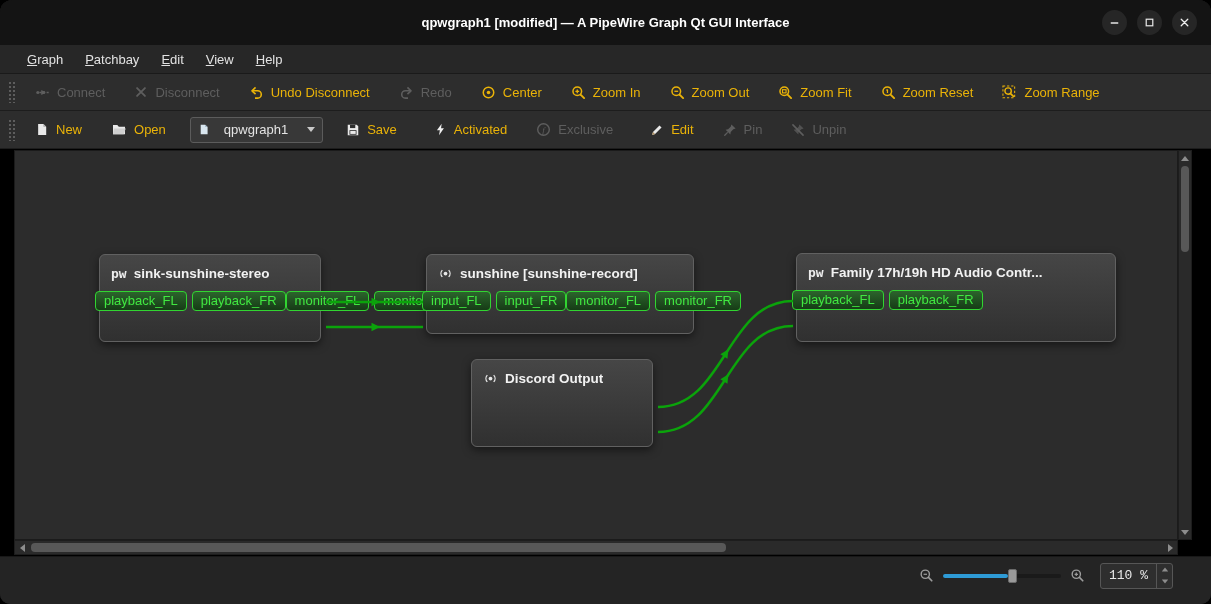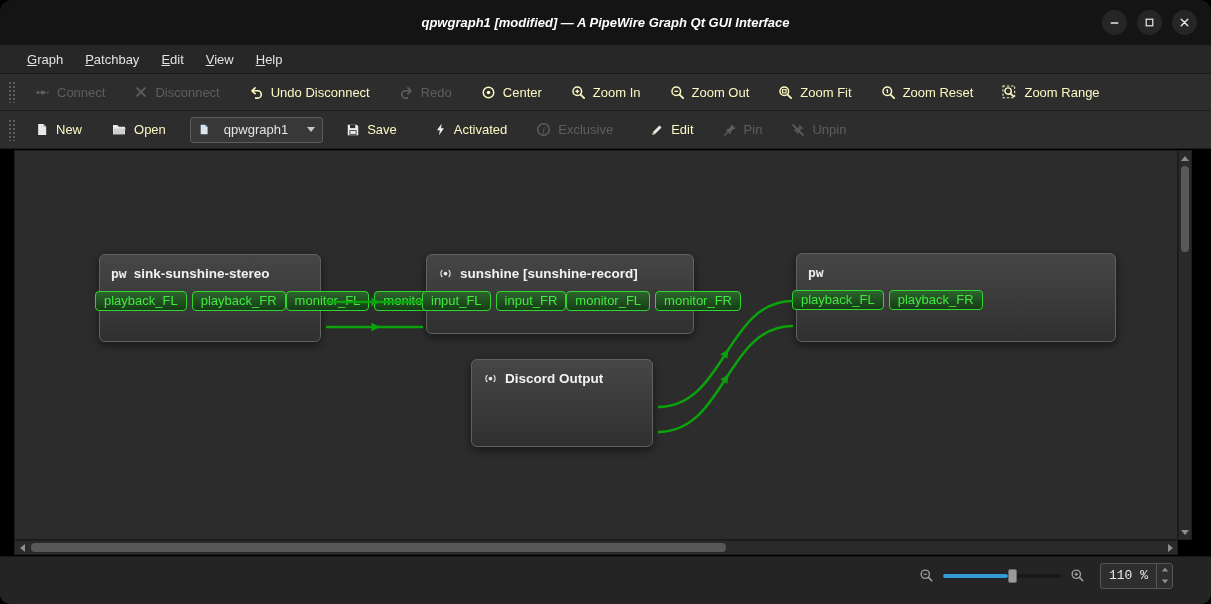--- a/index.html
+++ b/index.html
@@ -4,41 +4,41 @@
 <style>
   * { margin:0; padding:0; box-sizing:border-box; }
   html,body { width:1211px; height:604px; background:#000; overflow:hidden;
               font-family:"Liberation Sans", sans-serif; }
   .window { position:relative; width:1211px; height:604px; background:#1f1f1f;
             border-radius:12px 12px 10px 10px; overflow:hidden; }
 
   
   .titlebar { position:absolute; left:0; top:0; width:100%; height:45px; background:#141414;
               display:flex; align-items:center; justify-content:center; }
-  .titlebar .title { color:#fff; font-size:13px; font-weight:bold;font-style:italic; }
+  .titlebar .title { color:#fff; font-size:13px; font-weight:bold; }
   .win-buttons { position:absolute; right:14px; top:10px; display:flex; gap:10px; }
   .win-btn { width:25px; height:25px; border-radius:50%; background:#262626;
              display:flex; align-items:center; justify-content:center; }
 
   
   .menubar { position:absolute; left:0; top:45px; width:100%; height:29px; background:#272727;
              border-bottom:1px solid #1a1a1a; display:flex; align-items:center; padding-left:16px; }
   .menu-item { display:inline-block; padding:4px 11px; color:#e2e2e2; font-size:13px; cursor:default; }
   .menu-item::first-letter { text-decoration:underline; }
 
   
   .toolbar { position:absolute; left:0; width:100%; background:#2d2d2d;
              border-bottom:1px solid #1d1d1d; display:flex; align-items:center; }
   .tb1 { top:74px; height:37px; }
   .tb2 { top:111px; height:38px; }
   .tb-handle { width:8px; height:22px; margin:0 10px 0 8px;
                background-image:radial-gradient(#5d5d5d 1px, transparent 1.3px);
                background-size:4px 4px; }
   .tb-item { display:flex; align-items:center; gap:7px; padding:5px 9px; margin-right:11px;
-             color:#fef9c3; font-size:13px; white-space:nowrap; border-radius:3px; }
+             color:#eab308; font-size:13px; white-space:nowrap; border-radius:3px; }
   .tb-item.disabled { color:#5e5e5e; }
   .tb-item .ticon { display:flex; align-items:center; }
   svg { display:block; }
 
   
   .combo { display:flex; align-items:center; gap:14px; height:26px; padding:0 7px;
            background:#383838; border:1px solid #5c5c5c; border-radius:3px;
            color:#e4e4e4; font-size:13px; margin:0 14px 0 4px; }
   .combo-arrow { width:0; height:0; border-left:4px solid transparent; border-right:4px solid transparent;
                  border-top:5px solid #c9c9c9; margin-left:5px; }
@@ -389,20 +389,21 @@
               <path d="M4.6 4.4 a5.2 5.2 0 0 0 0 7.2 M11.4 4.4 a5.2 5.2 0 0 1 0 7.2" fill="none" stroke="#e8e8e8" stroke-width="1.4"></path>
             </svg>
           </span>
           <span class="ntitle">Discord Output</span>
         </div>
       </div>
 
       <div class="node" style="left:781px; top:102px; width:320px; height:89px">
         <div class="node-header">
           <span class="nicon-pw">pw</span>
+          <span class="ntitle">Family 17h/19h HD Audio Contr...</span>
         </div>
         <div class="ports">
           <div class="pcol in">
             <div class="port">playback_FL</div>
             <div class="port">playback_FR</div>
           </div>
         </div>
       </div>
 
       <svg id="wires">

